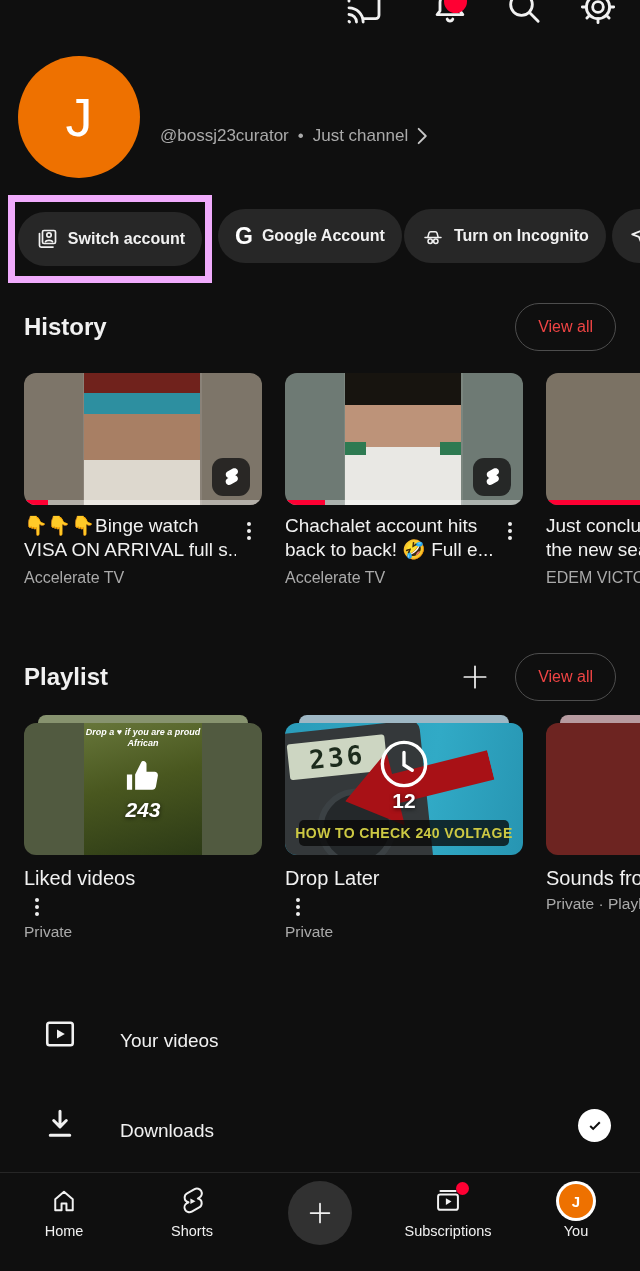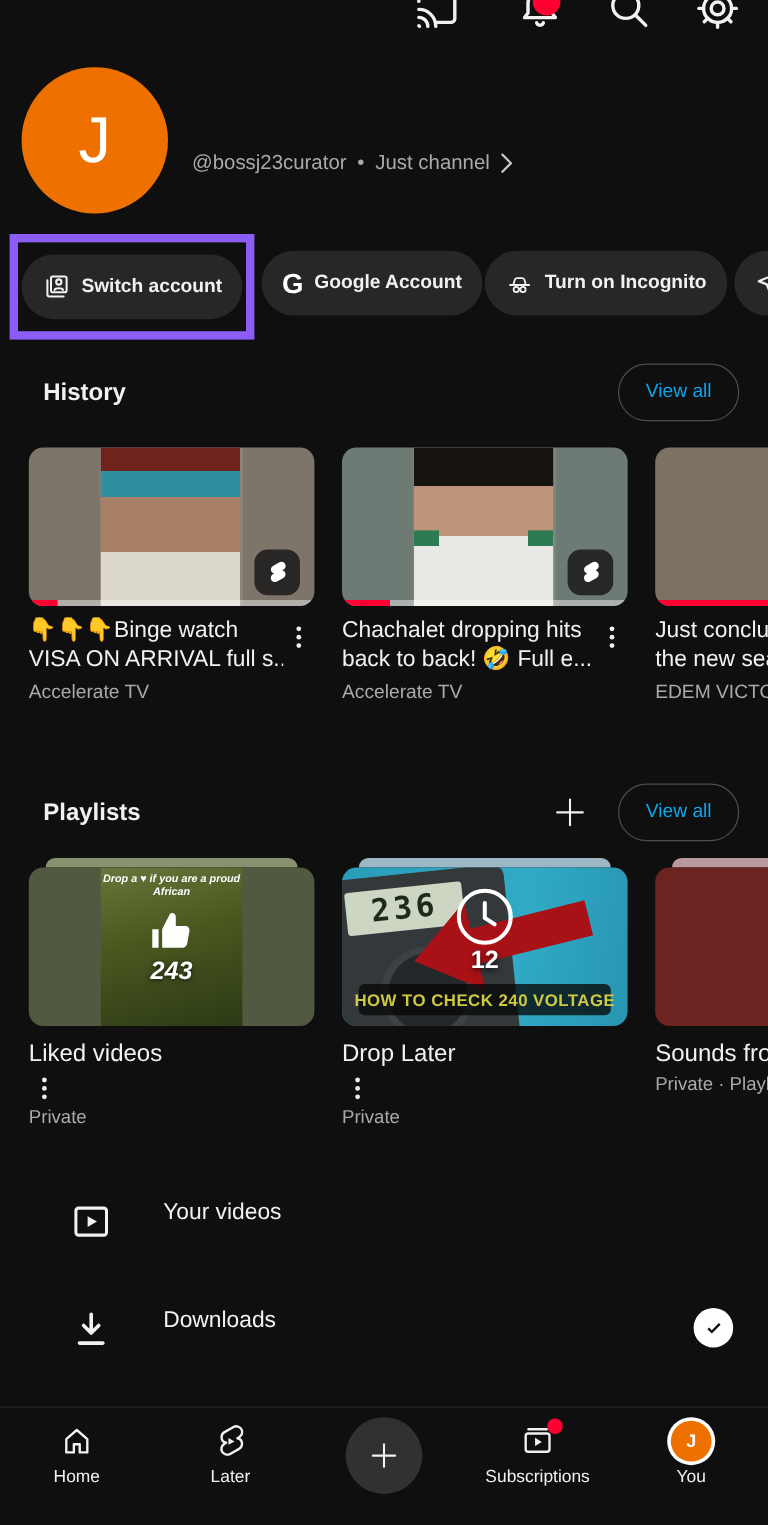--- a/index.html
+++ b/index.html
@@ -15,34 +15,34 @@
 
   
   .avatar{position:absolute;left:18px;top:56px;width:122px;height:122px;border-radius:50%;
           background:#ee7100;display:flex;align-items:center;justify-content:center;
           font-size:54px;color:#fff;}
   .pname{position:absolute;left:160px;top:86px;font-size:29px;font-weight:700;letter-spacing:.2px;}
   .phandle{position:absolute;left:160px;top:126px;display:flex;align-items:center;gap:9px;
            font-size:17px;color:#aaaaaa;}
 
   
-  .greenbox{position:absolute;left:8px;top:195px;width:204px;height:88px;border:7px solid #8b5cf6;
+  .greenbox{position:absolute;left:8px;top:195px;width:204px;height:88px;border:7px solid #f0abfc;
             box-sizing:border-box;display:flex;align-items:center;justify-content:center;}
   .chip{height:54px;border-radius:27px;background:#272727;display:inline-flex;align-items:center;
         gap:9px;padding:0 17px;font-size:16px;font-weight:700;color:#f1f1f1;box-sizing:border-box;white-space:nowrap;}
   .chip2{position:absolute;left:218px;top:209px;}
   .chip3{position:absolute;left:404px;top:209px;}
   .chip4{position:absolute;left:612px;top:209px;width:90px;}
   .gglyph{font-size:23px;font-weight:700;color:#fff;line-height:1;}
 
   
   .sechead{position:absolute;left:24px;right:24px;height:50px;display:flex;align-items:center;justify-content:space-between;}
-  .sechead h2{margin:12px;font-size:20px;font-weight:700;}
+  .sechead h2{margin:0;font-size:24px;font-weight:700;}
   .viewall{height:48px;padding:0 22px;border:1px solid #4d4d4d;border-radius:24px;background:transparent;
-           color:#0ea5e9;font-size:16px;font-family:inherit;display:flex;align-items:center;}
+           color:#ef4444;font-size:16px;font-family:inherit;display:flex;align-items:center;}
   .hdr-right{display:flex;align-items:center;gap:24px;}
 
   
   .cards{position:absolute;left:24px;display:flex;gap:23px;}
   .vcard{width:238px;flex:none;}
   .thumb{position:relative;height:132px;border-radius:12px;overflow:hidden;}
   .t1{background:linear-gradient(90deg,#7d7569 0 25%,#8a8278 25% 75%,#7d7569 75%);}
   .t1 .photo{position:absolute;left:60px;right:62px;top:0;bottom:0;
       background:linear-gradient(180deg,#70221c 0 15%,#2d8fa0 15% 31%,#a87f64 31% 66%,#ddd8ce 66% 100%);}
   .t2{background:linear-gradient(90deg,#6e7a74 0 25%,#7b867f 25% 75%,#6e7a74 75%);}
@@ -87,21 +87,21 @@
   .clockring{width:50px;height:50px;}
   .banner{position:absolute;left:14px;right:14px;top:97px;height:26px;border-radius:5px;
       background:rgba(8,8,8,.78);display:flex;align-items:center;justify-content:center;
       font-size:14px;font-weight:700;color:#cdc943;letter-spacing:.4px;white-space:nowrap;}
   .p3{background:linear-gradient(90deg,#6d2421 0 40%,#8d2b26 40% 100%);}
   .pmeta{display:flex;margin-top:12px;flex-direction:column;}
   .ptitle{font-size:20px;color:#f1f1f1;white-space:nowrap;overflow:hidden;flex:1;}
   .psub{font-size:15.5px;color:#aaaaaa;margin-top:5px;white-space:nowrap;overflow:hidden;}
 
   
-  .mrow{position:absolute;left:0;right:0;height:52px;display:flex;align-items:flex-start;margin-left:16px;}
+  .mrow{position:absolute;left:0;right:0;height:52px;display:flex;align-items:flex-end;}
   .mrow .micon{margin-left:42px;width:36px;height:36px;}
   .mrow .mlabel{margin-left:42px;font-size:19px;color:#f1f1f1;}
   .checkcircle{position:absolute;right:29px;width:33px;height:33px;border-radius:50%;background:#fff;
       display:flex;align-items:center;justify-content:center;}
 
   
   .navbar{position:absolute;left:0;right:0;bottom:0;height:98px;border-top:1px solid #262626;
       background:#0f0f0f;display:flex;}
   .navitem{width:128px;display:flex;flex-direction:column;align-items:center;}
   .navicon{margin-top:13px;height:30px;display:flex;align-items:center;justify-content:center;position:relative;}
@@ -223,21 +223,21 @@
           <svg width="20" height="20" viewBox="0 0 24 24">
             <path fill="#fff" d="M14.2 1.9c2-1.1 4.6-.4 5.7 1.6 1.1 2 .4 4.5-1.6 5.6l-1.3.8c1.9.4 3.3 2 3.3 4 0 1.5-.8 2.9-2.1 3.6l-6.4 3.6c-2 1.1-4.6.4-5.7-1.6-1.1-2-.4-4.5 1.6-5.6l1.3-.8c-1.9-.4-3.3-2-3.3-4 0-1.5.8-2.9 2.1-3.6z"></path>
           </svg>
         </div>
         <div class="progress">
           <div class="fill" style="width: 17%;"></div>
         </div>
       </div>
       <div class="vmeta">
         <div class="vtitles">
-          <div class="vline">Chachalet dropping hits</div>
+          <div class="vline">Chachalet account hits</div>
           <div class="vline">back to back! 🤣 Full e...</div>
         </div>
         <div class="kebab">
           <svg width="20" height="22" viewBox="0 0 20 22">
             <circle cx="10" cy="4" r="2" fill="#eee"></circle>
               <circle cx="10" cy="11" r="2" fill="#eee"></circle>
               <circle cx="10" cy="18" r="2" fill="#eee"></circle>
           </svg>
         </div>
       </div>
@@ -255,21 +255,21 @@
         <div class="vtitles">
           <div class="vline">Just conclu</div>
           <div class="vline">the new sea</div>
         </div>
       </div>
       <div class="vchan">EDEM VICTO</div>
     </div>
   </div>
 
   <div class="sechead" style="top:652px">
-    <h2>Playlists</h2>
+    <h2>Playlist</h2>
     <div class="hdr-right">
       <svg width="32" height="32" viewBox="0 0 24 24" class="ico" style="stroke-width:1.3">
         <path d="M12 4v16M4 12h16"></path>
       </svg>
       <button class="viewall">View all</button>
     </div>
   </div>
 
   <div class="cards" style="top:715px">
 
@@ -372,21 +372,21 @@
       </div>
       <div class="navlabel">Home</div>
     </div>
     <div class="navitem">
       <div class="navicon">
         <svg width="28" height="28" viewBox="0 0 24 24" class="ico">
           <path d="M14.2 1.9c2-1.1 4.6-.4 5.7 1.6 1.1 2 .4 4.5-1.6 5.6l-1.3.8c1.9.4 3.3 2 3.3 4 0 1.5-.8 2.9-2.1 3.6l-6.4 3.6c-2 1.1-4.6.4-5.7-1.6-1.1-2-.4-4.5 1.6-5.6l1.3-.8c-1.9-.4-3.3-2-3.3-4 0-1.5.8-2.9 2.1-3.6z"></path>
           <path fill="#f1f1f1" stroke="none" d="M10.6 9.8 15 12.2l-4.4 2.4z"></path>
         </svg>
       </div>
-      <div class="navlabel">Later</div>
+      <div class="navlabel">Shorts</div>
     </div>
     <div class="navitem">
       <div class="createbtn">
         <svg width="30" height="30" viewBox="0 0 24 24" class="ico" style="stroke-width:1.4">
           <path d="M12 4.5v15M4.5 12h15"></path>
         </svg>
       </div>
     </div>
     <div class="navitem">
       <div class="navicon">

